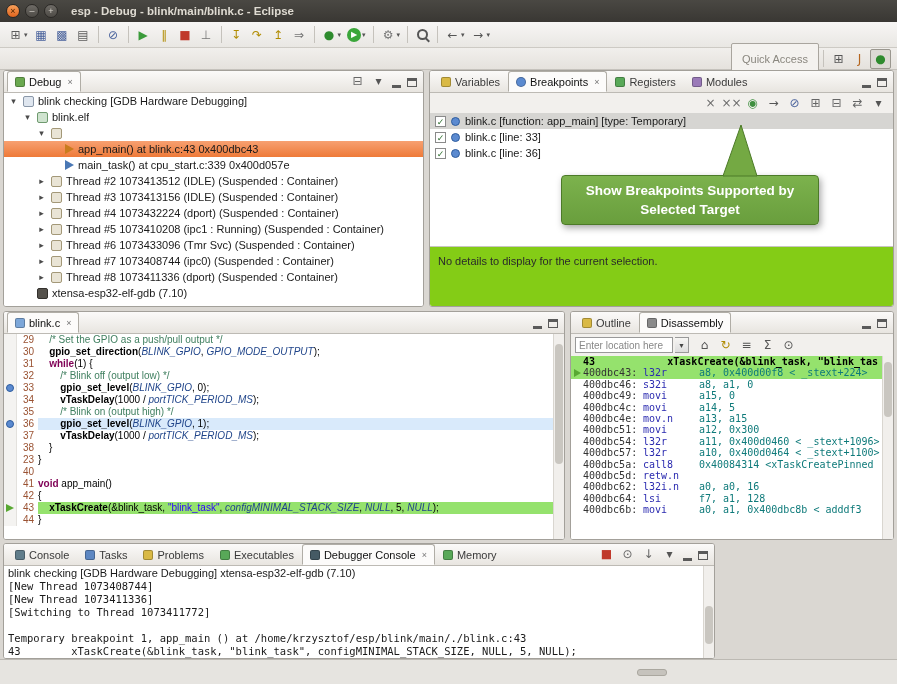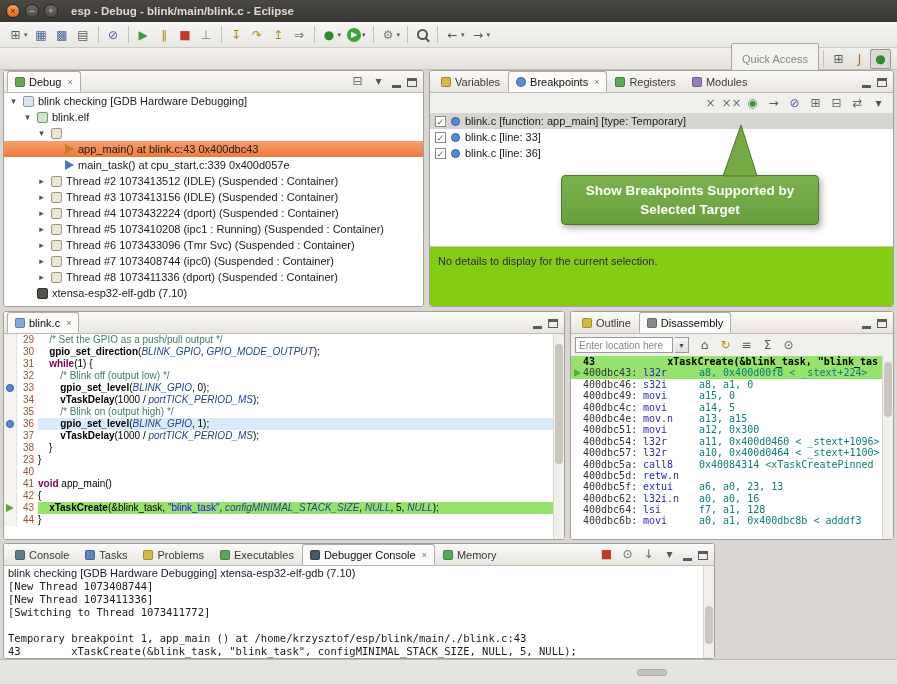--- a/index.html
+++ b/index.html
@@ -504,21 +504,20 @@
           <div class="drow hl"><span class="dgut"><span class="dpc"></span></span><span class="daddr">400dbc43:</span><span class="dmn">l32r</span><span class="dops">a8, 0x400d00f8 &lt; _stext+224&gt;</span></div>
           <div class="drow"><span class="dgut"></span><span class="daddr">400dbc46:</span><span class="dmn">s32i</span><span class="dops">a8, a1, 0</span></div>
           <div class="drow"><span class="dgut"></span><span class="daddr">400dbc49:</span><span class="dmn">movi</span><span class="dops">a15, 0</span></div>
           <div class="drow"><span class="dgut"></span><span class="daddr">400dbc4c:</span><span class="dmn">movi</span><span class="dops">a14, 5</span></div>
           <div class="drow"><span class="dgut"></span><span class="daddr">400dbc4e:</span><span class="dmn">mov.n</span><span class="dops">a13, a15</span></div>
           <div class="drow"><span class="dgut"></span><span class="daddr">400dbc51:</span><span class="dmn">movi</span><span class="dops">a12, 0x300</span></div>
           <div class="drow"><span class="dgut"></span><span class="daddr">400dbc54:</span><span class="dmn">l32r</span><span class="dops">a11, 0x400d0460 &lt; _stext+1096&gt;</span></div>
           <div class="drow"><span class="dgut"></span><span class="daddr">400dbc57:</span><span class="dmn">l32r</span><span class="dops">a10, 0x400d0464 &lt; _stext+1100&gt;</span></div>
           <div class="drow"><span class="dgut"></span><span class="daddr">400dbc5a:</span><span class="dmn">call8</span><span class="dops">0x40084314 &lt;xTaskCreatePinned</span></div>
           <div class="drow"><span class="dgut"></span><span class="daddr">400dbc5d:</span><span class="dmn">retw.n</span><span class="dops"></span></div>
-          <div class="drow"><span class="dgut"></span><span class="daddr">400dbc5f:</span><span class="dmn">extui</span><span class="dops">a6, a0, 23, 13</span></div>
           <div class="drow"><span class="dgut"></span><span class="daddr">400dbc62:</span><span class="dmn">l32i.n</span><span class="dops">a0, a0, 16</span></div>
           <div class="drow"><span class="dgut"></span><span class="daddr">400dbc64:</span><span class="dmn">lsi</span><span class="dops">f7, a1, 128</span></div>
           <div class="drow"><span class="dgut"></span><span class="daddr">400dbc6b:</span><span class="dmn">movi</span><span class="dops">a0, a1, 0x400dbc8b &lt; adddf3</span></div>
         </div>
       <div class="vsb" style="top:22px;">
           <div class="thumb" style="top:6px;height:55px;"></div>
         </div>
     </div>
   </div>
 

